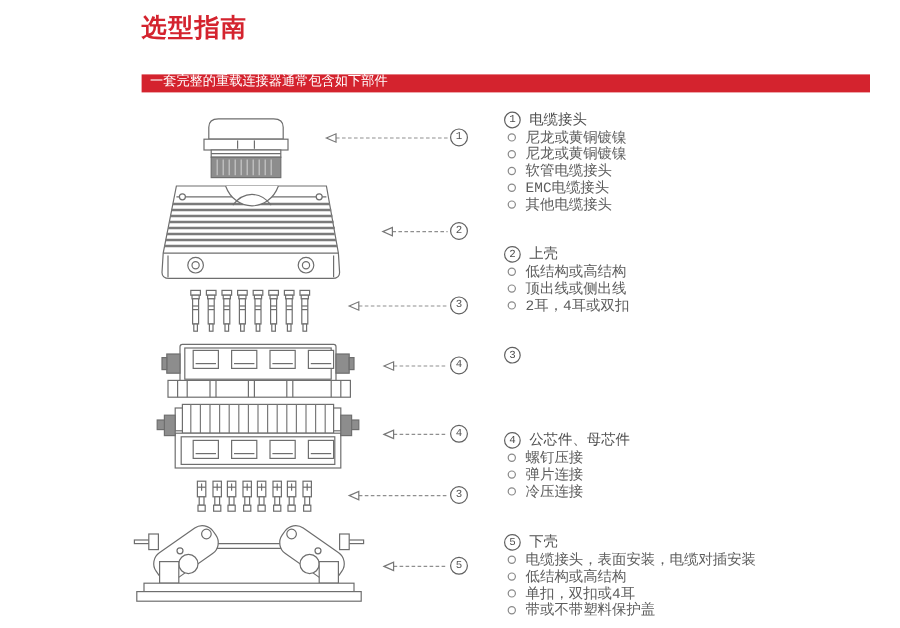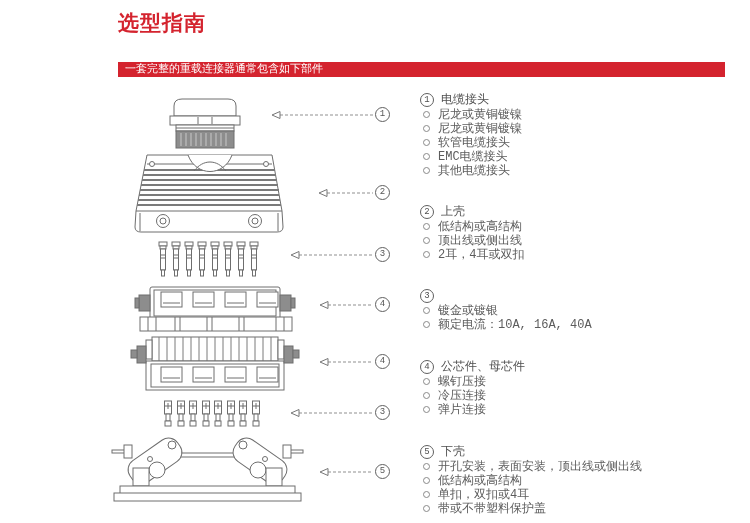--- a/index.html
+++ b/index.html
@@ -287,62 +287,52 @@
           <span class="bullet"></span>
           <span>2耳，4耳或双扣</span>
         </li>
     </ul>
   </div>
 
   <div class="section" style="top:288px">
     <div class="sec-header">
       <span class="num-circle">3</span>
     </div>
-    <ul class="sec-items">
-      <li>
-          <span class="bullet"></span>
-          <span>镀金或镀银</span>
-        </li>
-      <li>
-          <span class="bullet"></span>
-          <span>额定电流：10A, 16A, 40A</span>
-        </li>
-    </ul>
   </div>
 
   <div class="section" style="top:359px">
     <div class="sec-header">
       <span class="num-circle">4</span>
       <span class="sec-title">公芯件、母芯件</span>
     </div>
     <ul class="sec-items">
       <li>
           <span class="bullet"></span>
           <span>螺钉压接</span>
         </li>
       <li>
           <span class="bullet"></span>
+          <span>弹片连接</span>
+        </li>
+      <li>
+          <span class="bullet"></span>
           <span>冷压连接</span>
-        </li>
-      <li>
-          <span class="bullet"></span>
-          <span>弹片连接</span>
         </li>
     </ul>
   </div>
 
   <div class="section" style="top:444px">
     <div class="sec-header">
       <span class="num-circle">5</span>
       <span class="sec-title">下壳</span>
     </div>
     <ul class="sec-items">
       <li>
           <span class="bullet"></span>
-          <span>开孔安装，表面安装，顶出线或侧出线</span>
+          <span>电缆接头，表面安装，电缆对插安装</span>
         </li>
       <li>
           <span class="bullet"></span>
           <span>低结构或高结构</span>
         </li>
       <li>
           <span class="bullet"></span>
           <span>单扣，双扣或4耳</span>
         </li>
       <li>

